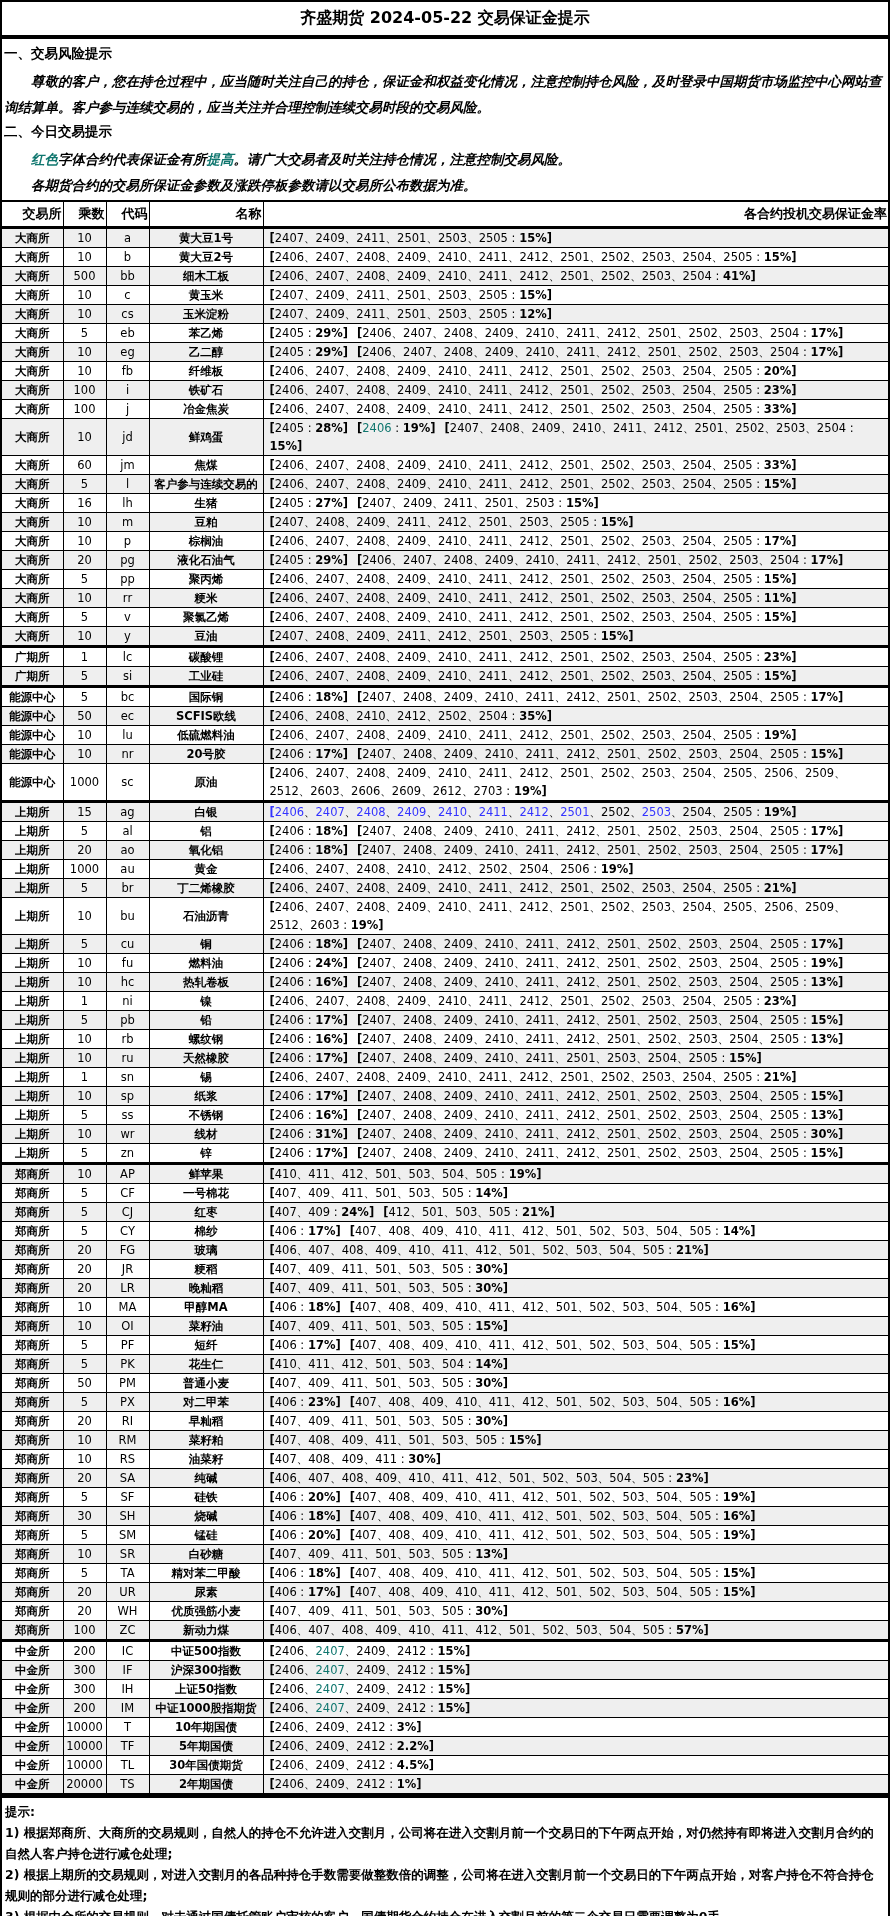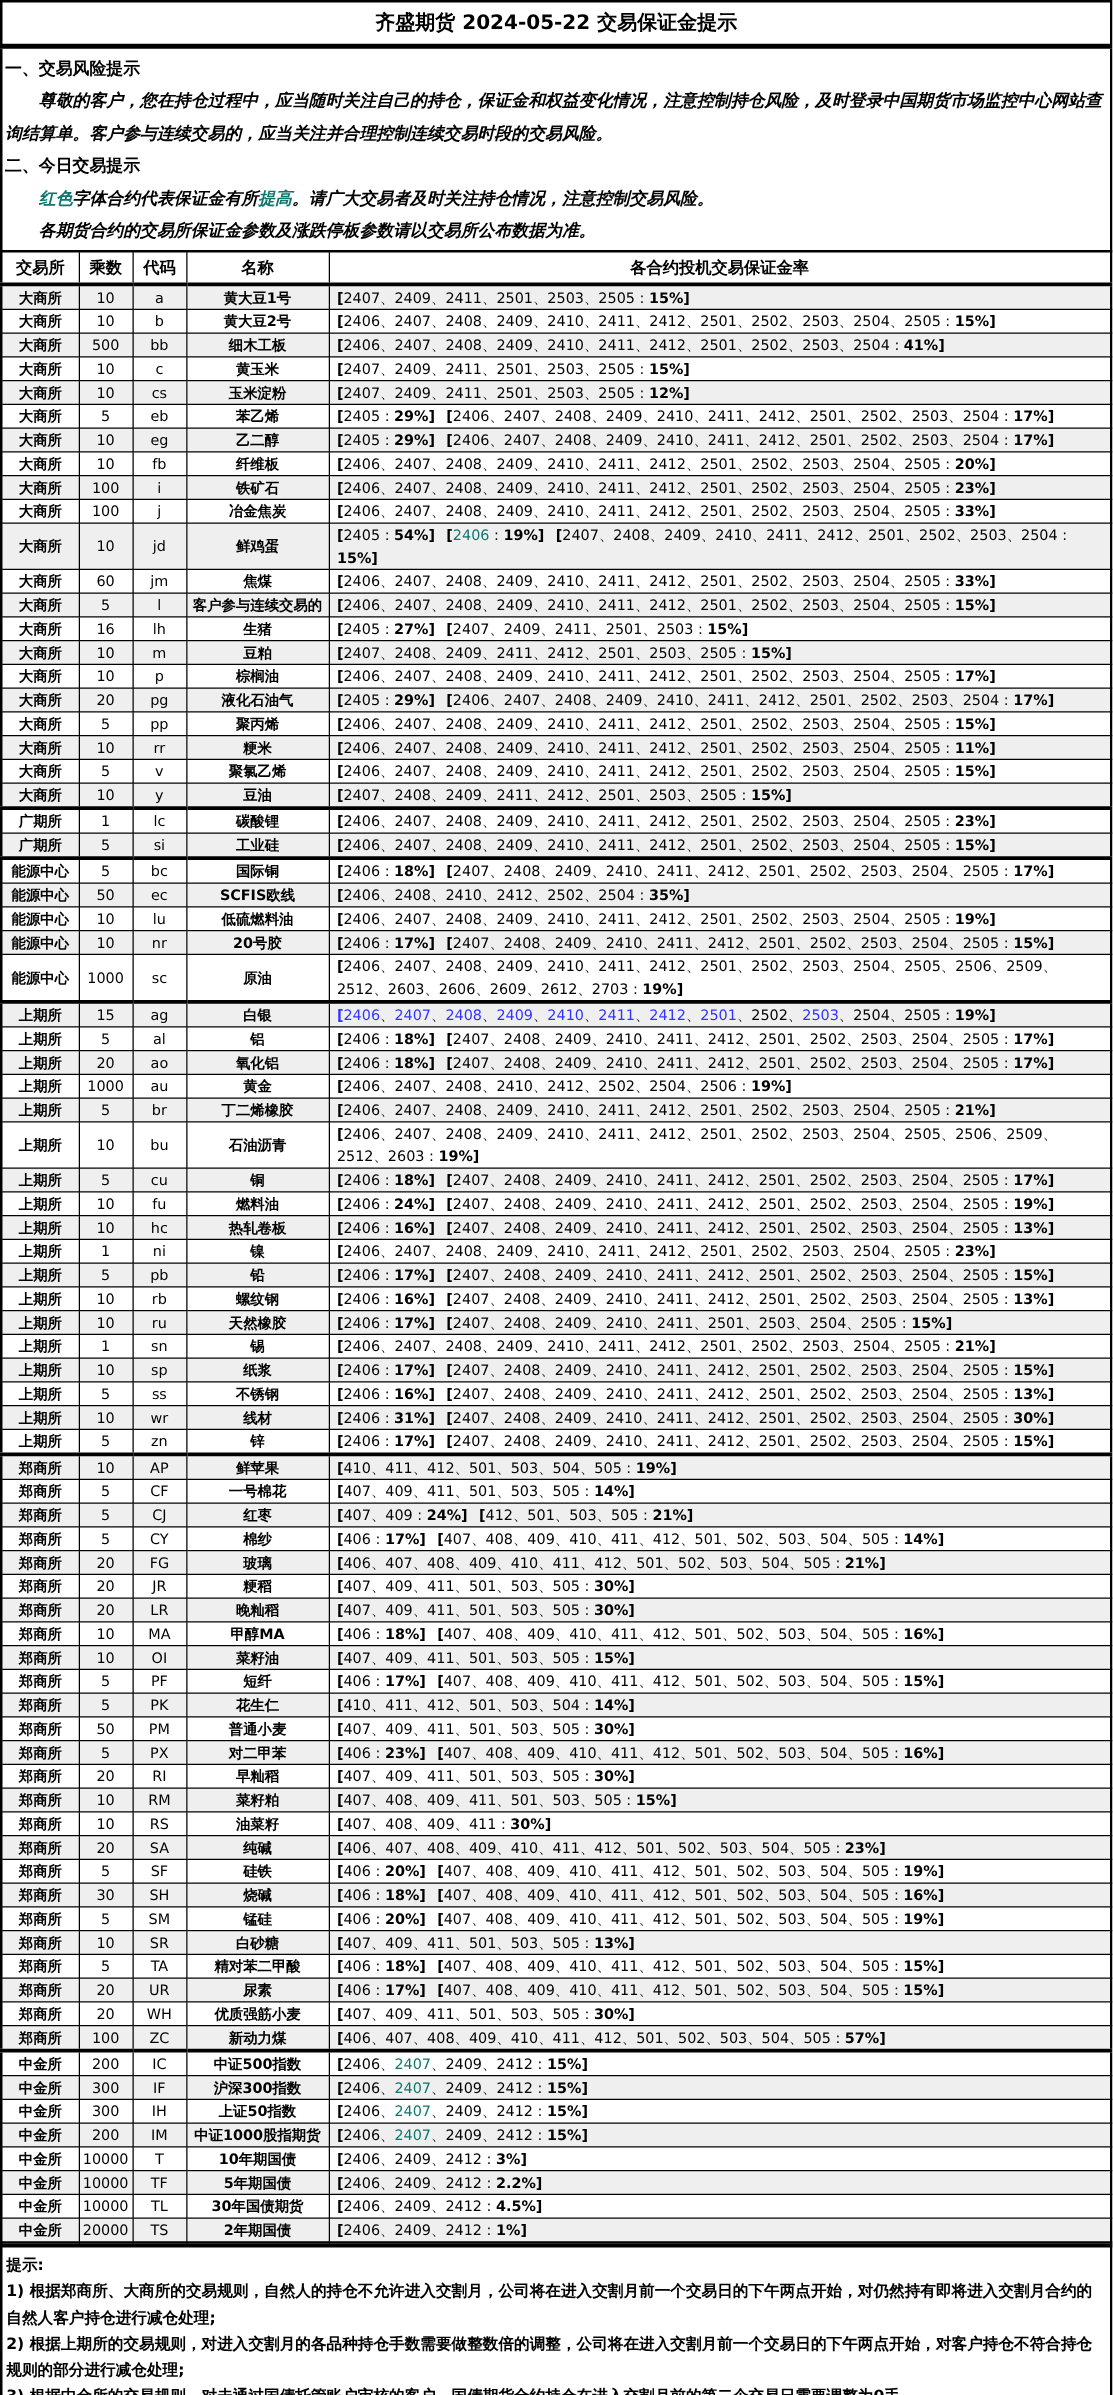--- a/index.html
+++ b/index.html
@@ -21,34 +21,34 @@
   }
   .title-box h1{
     margin:0;font-size:16px;font-weight:bold;letter-spacing:0px;text-align:right;
   }
   
   .intro{
     border-left:2px solid #000;border-right:2px solid #000;
     padding:3px 2px 2px 2px;
     font-size:13.5px;font-weight:bold;
   }
-  .intro .line{line-height:26px;}
+  .intro .line{line-height:26px;font-family:Liberation Mono, monospace;}
   .intro .para{line-height:26px;text-indent:2em;margin:0;font-style:italic;}
   .red{color:#0f766e;}
   .blue{color:#3333ff;}
   
   table{
     border-collapse:collapse;width:890px;table-layout:fixed;
     border:2px solid #000;
   }
   col.c1{width:62px;}col.c2{width:43px;}col.c3{width:43px;}col.c4{width:114px;}
   th,td{border:1px solid #000;overflow:hidden;}
   thead th{
     border-bottom:3px solid #000;
-    height:22px;font-size:13px;font-weight:bold;text-align:center;
+    height:22px;font-size:13px;font-weight:bold;text-align:right;
     background:#ffffff;
   }
   tbody td{
     height:18px;font-size:11.5px;line-height:18px;
     text-align:center;vertical-align:middle;padding:0;
   }
   tbody tr.stripe td{background:#efefef;}
   tbody tr.sep td{border-top:3px solid #000;}
   td.c-ex,td.c-name{font-weight:bold;}
   td.c-mult,td.c-code{font-weight:normal;}
@@ -169,21 +169,21 @@
           <td class="c-mult">100</td>
           <td class="c-code">j</td>
           <td class="c-name">冶金焦炭</td>
           <td class="c-val"><span class="grp"><b>[</b><span>2406</span>、<span>2407</span>、<span>2408</span>、<span>2409</span>、<span>2410</span>、<span>2411</span>、<span>2412</span>、<span>2501</span>、<span>2502</span>、<span>2503</span>、<span>2504</span>、<span>2505</span> : <b>33%]</b></span></td>
         </tr>
         <tr class="stripe">
           <td class="c-ex">大商所</td>
           <td class="c-mult">10</td>
           <td class="c-code">jd</td>
           <td class="c-name">鲜鸡蛋</td>
-          <td class="c-val"><span class="grp"><b>[</b><span>2405</span> : <b>54%]</b></span><span class="grp"><b>[</b><span class="red">2406</span> : <b>19%]</b></span><span class="grp"><b>[</b><span>2407</span>、<span>2408</span>、<span>2409</span>、<span>2410</span>、<span>2411</span>、<span>2412</span>、<span>2501</span>、<span>2502</span>、<span>2503</span>、<span>2504</span> : <b>15%]</b></span></td>
+          <td class="c-val"><span class="grp"><b>[</b><span>2405</span> : <b>28%]</b></span><span class="grp"><b>[</b><span class="red">2406</span> : <b>19%]</b></span><span class="grp"><b>[</b><span>2407</span>、<span>2408</span>、<span>2409</span>、<span>2410</span>、<span>2411</span>、<span>2412</span>、<span>2501</span>、<span>2502</span>、<span>2503</span>、<span>2504</span> : <b>15%]</b></span></td>
         </tr>
         <tr>
           <td class="c-ex">大商所</td>
           <td class="c-mult">60</td>
           <td class="c-code">jm</td>
           <td class="c-name">焦煤</td>
           <td class="c-val"><span class="grp"><b>[</b><span>2406</span>、<span>2407</span>、<span>2408</span>、<span>2409</span>、<span>2410</span>、<span>2411</span>、<span>2412</span>、<span>2501</span>、<span>2502</span>、<span>2503</span>、<span>2504</span>、<span>2505</span> : <b>33%]</b></span></td>
         </tr>
         <tr class="stripe">
           <td class="c-ex">大商所</td>

